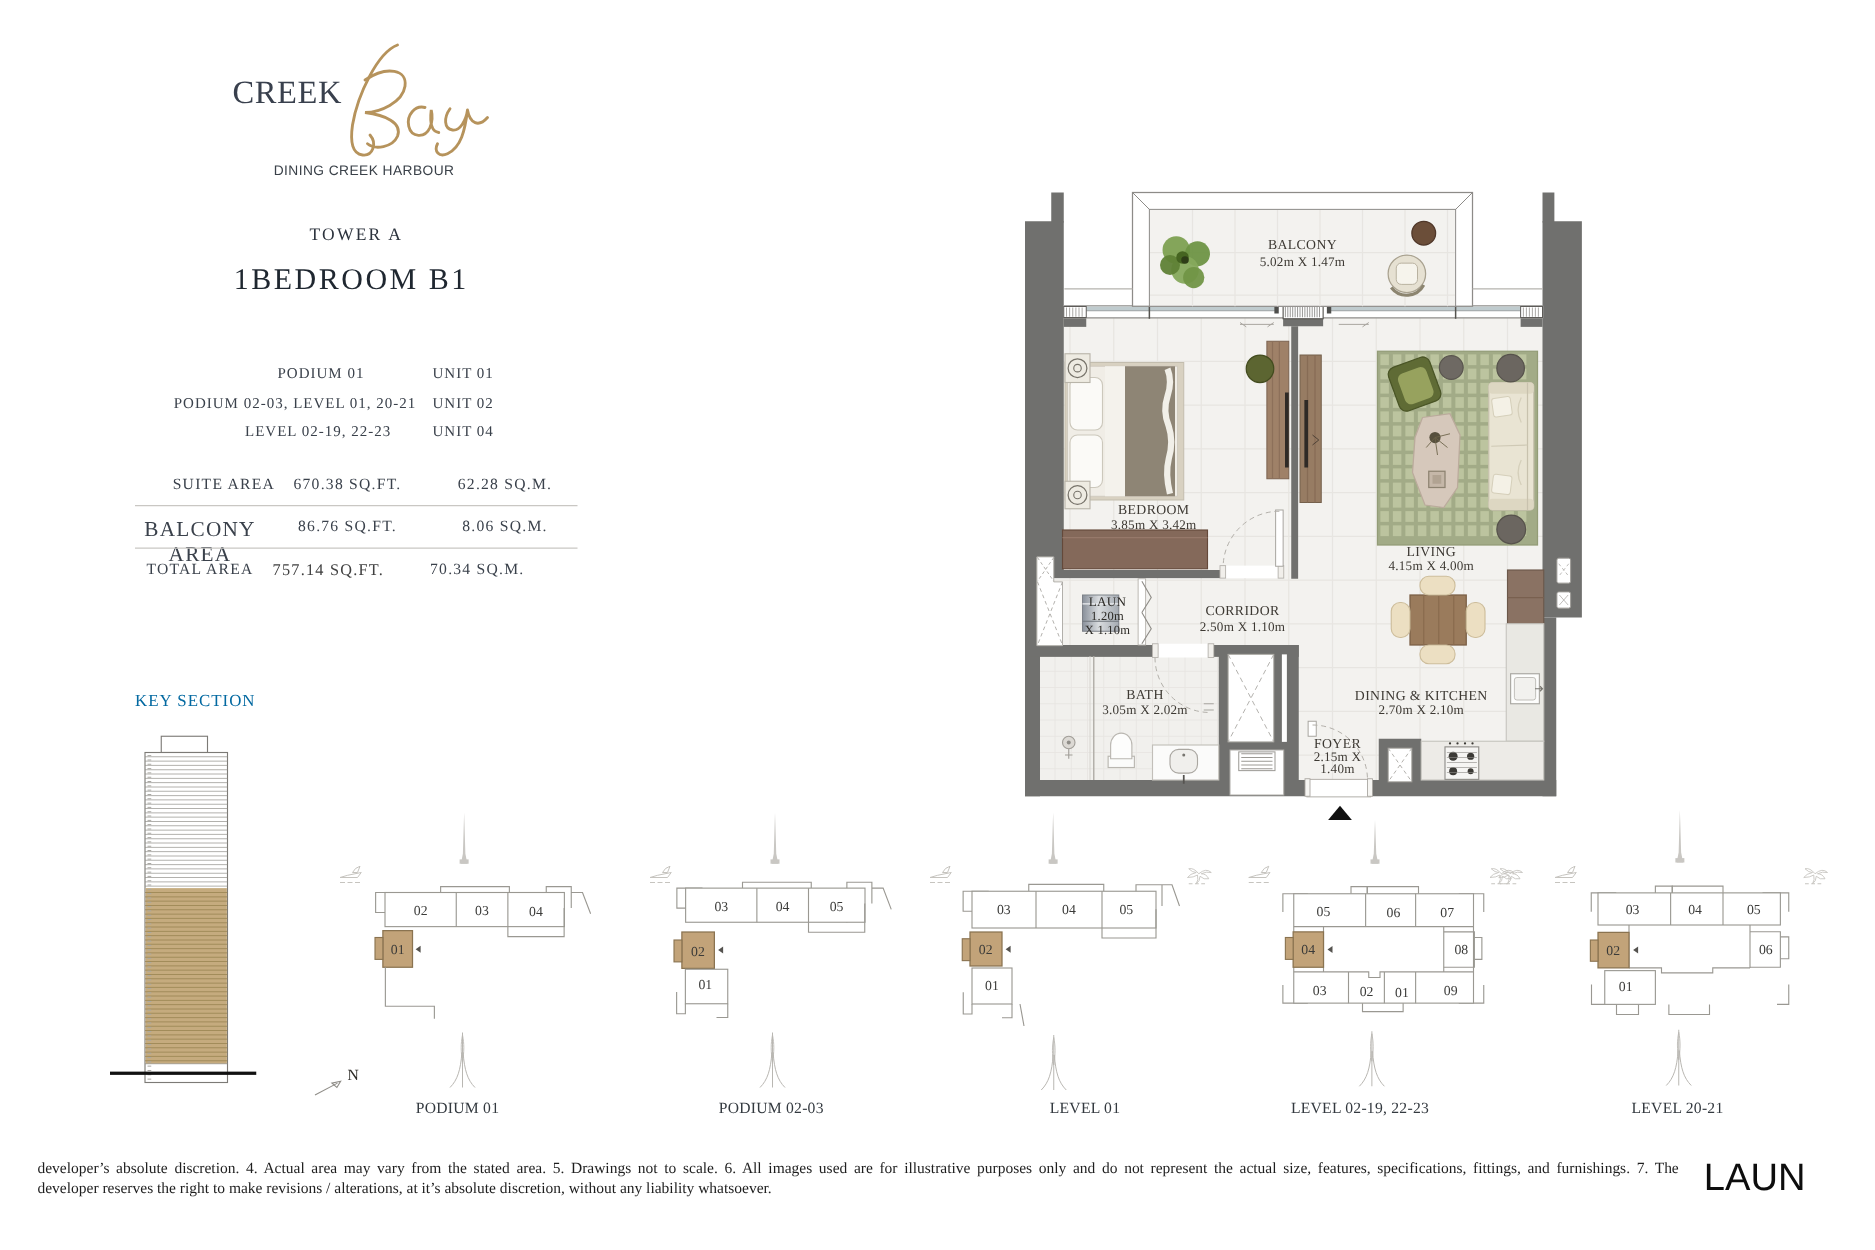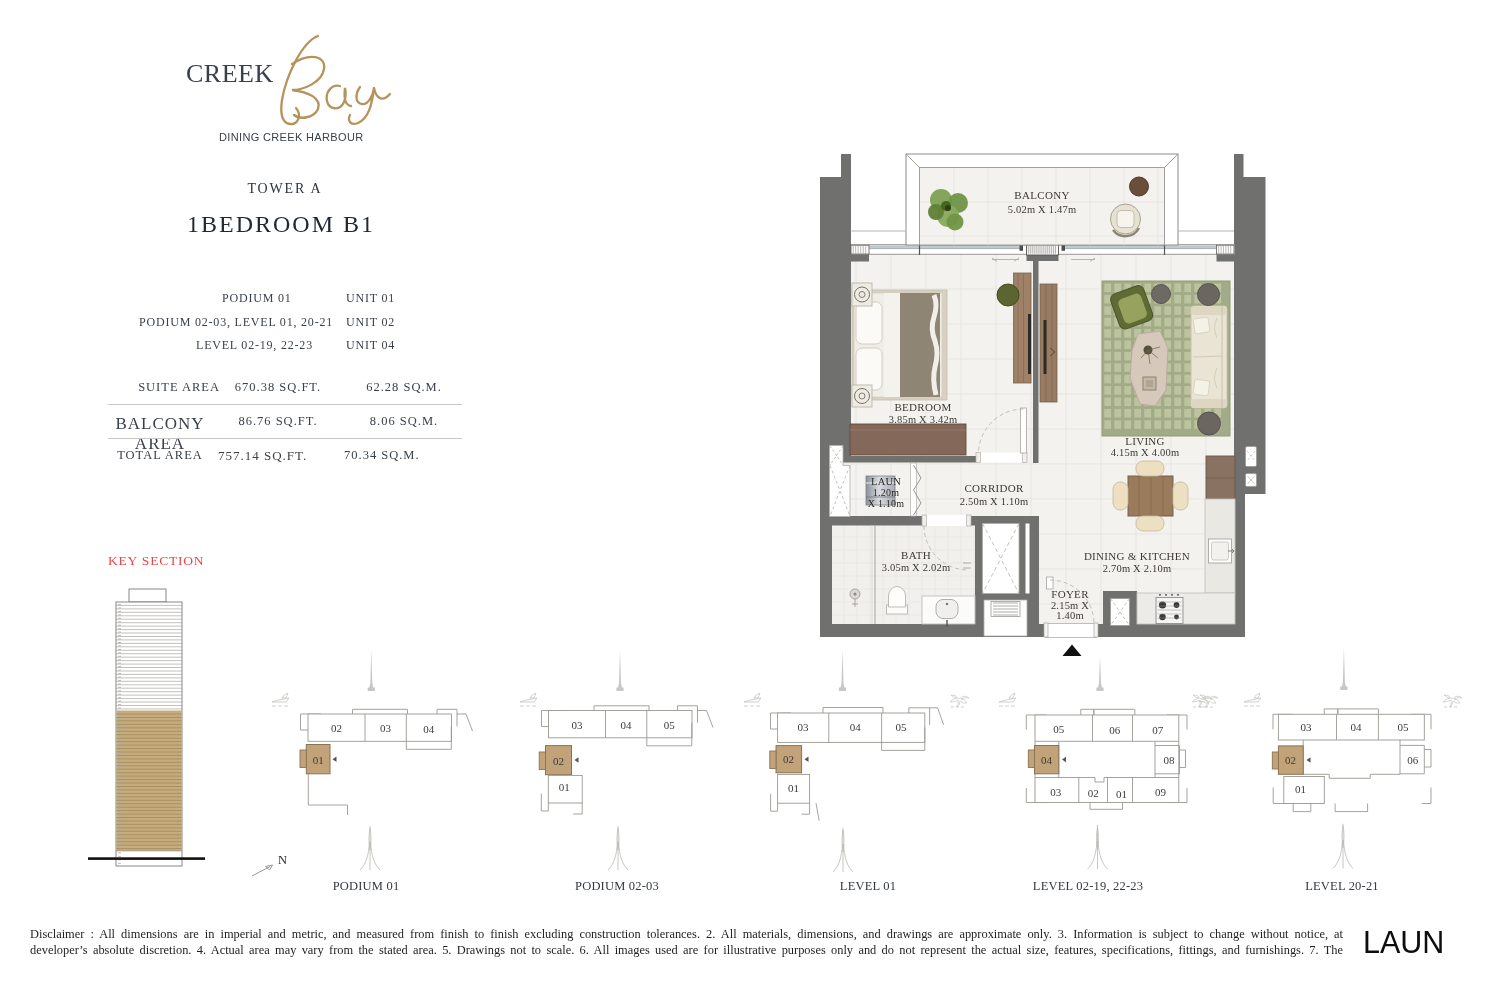--- a/index.html
+++ b/index.html
@@ -38,25 +38,25 @@
 <div class="abs" style="left:344px;top:380px;width:120px;text-align:center;font-size:12.5px;letter-spacing:1px;color:#3a414b;">62.28 SQ.M.</div>
 <div class="abs" style="left:108px;top:404px;width:354px;border-top:1px solid #c9c7c3;"></div>
 <div class="abs" style="left:100px;top:414px;width:120px;text-align:center;font-size:17px;letter-spacing:1px;color:#3a414b;">BALCONY AREA</div>
 <div class="abs" style="left:218px;top:414px;width:120px;text-align:center;font-size:12.5px;letter-spacing:1px;color:#3a414b;">86.76 SQ.FT.</div>
 <div class="abs" style="left:344px;top:414px;width:120px;text-align:center;font-size:12.5px;letter-spacing:1px;color:#3a414b;">8.06 SQ.M.</div>
 <div class="abs" style="left:108px;top:438px;width:354px;border-top:1px solid #c9c7c3;"></div>
 <div class="abs" style="left:100px;top:448px;width:120px;text-align:center;font-size:12.5px;letter-spacing:1px;color:#3a414b;">TOTAL AREA</div>
 <div class="abs" style="left:218px;top:448px;width:120px;text-align:left;font-size:13px;letter-spacing:1px;color:#404040;">757.14 SQ.FT.</div>
 <div class="abs" style="left:344px;top:448px;width:120px;text-align:left;font-size:12.5px;letter-spacing:1px;color:#3a414b;">70.34 SQ.M.</div>
 
-<div class="abs" style="left:108px;top:553px;font-size:13.5px;letter-spacing:0.8px;color:#ef4444;">KEY SECTION</div>
+<div class="abs" style="left:108px;top:553px;font-size:13.5px;letter-spacing:0.8px;color:#0369a1;">KEY SECTION</div>
 
 <div class="abs" style="left:30px;top:927px;width:1313px;font-size:12.4px;line-height:15.6px;color:#1e1e1e;">
-<div style="text-align:justify;text-align-last:justify;">Disclaimer : All dimensions are in imperial and metric, and measured from finish to finish excluding construction tolerances. 2. All materials, dimensions, and drawings are approximate only. 3. Information is subject to change without notice, at</div>
 <div style="text-align:justify;text-align-last:justify;">developer’s absolute discretion. 4. Actual area may vary from the stated area. 5. Drawings not to scale. 6. All images used are for illustrative purposes only and do not represent the actual size, features, specifications, fittings, and furnishings. 7. The</div>
+<div>developer reserves the right to make revisions / alterations, at it’s absolute discretion, without any liability whatsoever.</div>
 </div>
 
 <div class="abs" style="left:1363px;top:925px;font-size:30.5px;letter-spacing:0px;color:#0d0d0d;font-family:'Liberation Sans',sans-serif;">LAUN</div>
 <svg class="abs" style="left:0;top:0;" width="1500" height="1000" viewBox="0 0 1500 1000" font-family="Liberation Serif,serif">
 <g>
 
 <rect x="832" y="254" width="403" height="370" fill="#f3f2ef"></rect>
 <line x1="856" y1="254" x2="856" y2="624" stroke="#e7e5e1" stroke-width="1"></line>
       <line x1="891" y1="254" x2="891" y2="624" stroke="#e7e5e1" stroke-width="1"></line>
       <line x1="926" y1="254" x2="926" y2="624" stroke="#e7e5e1" stroke-width="1"></line>

